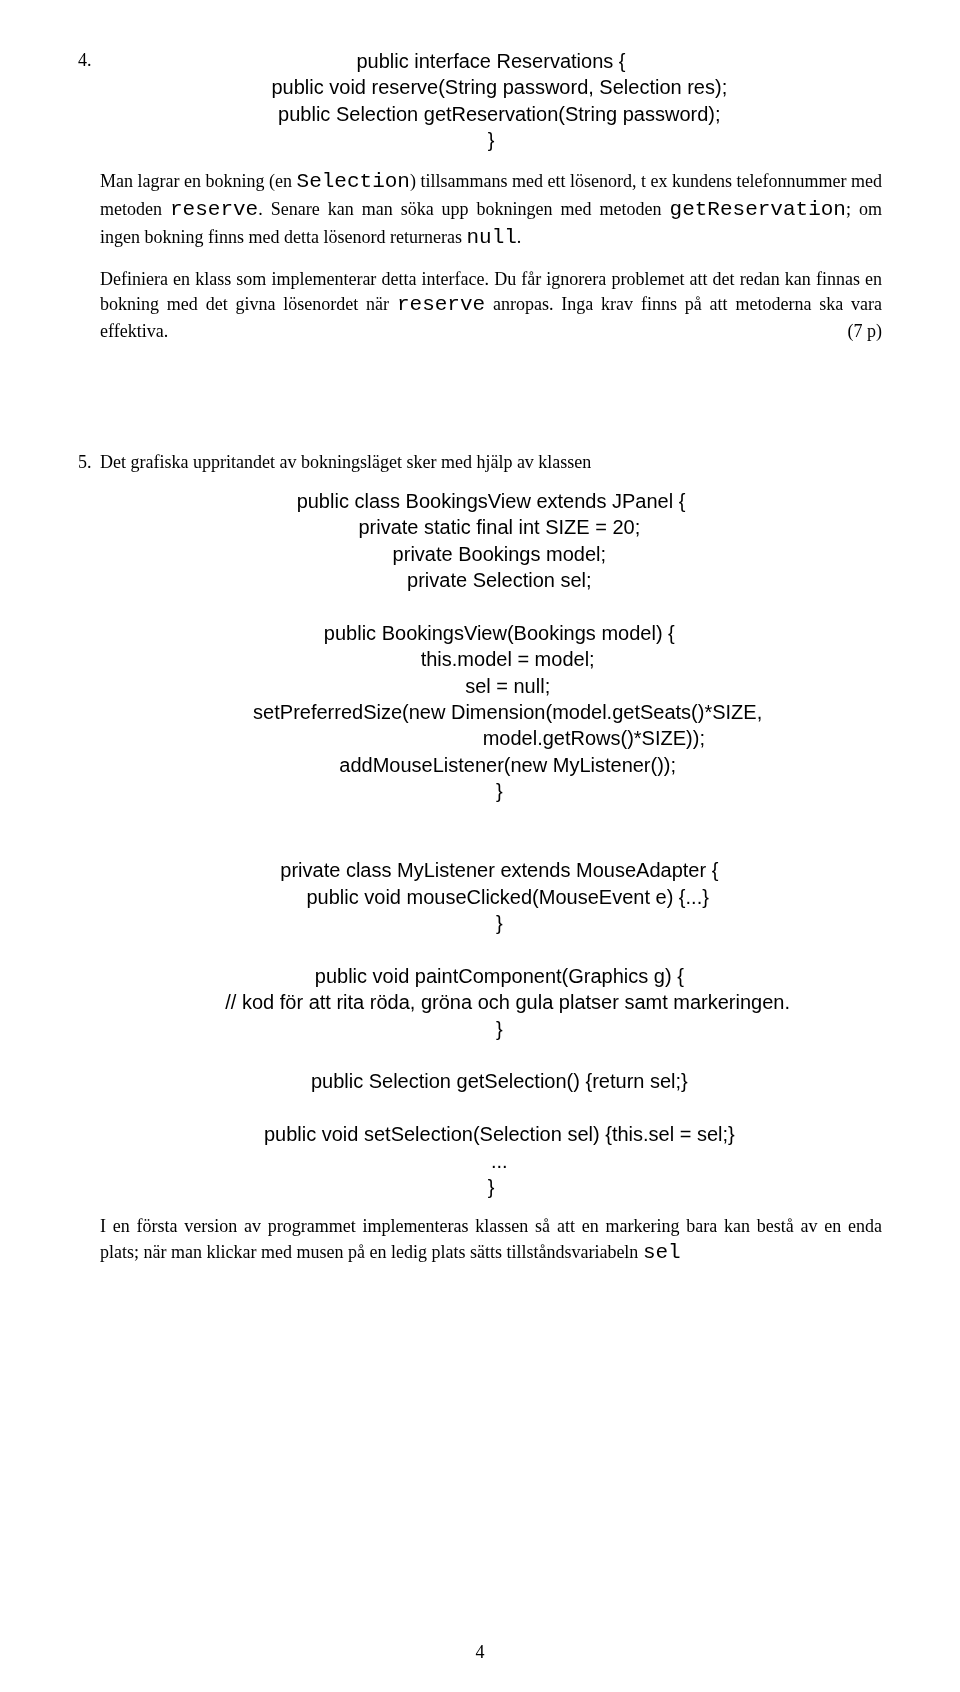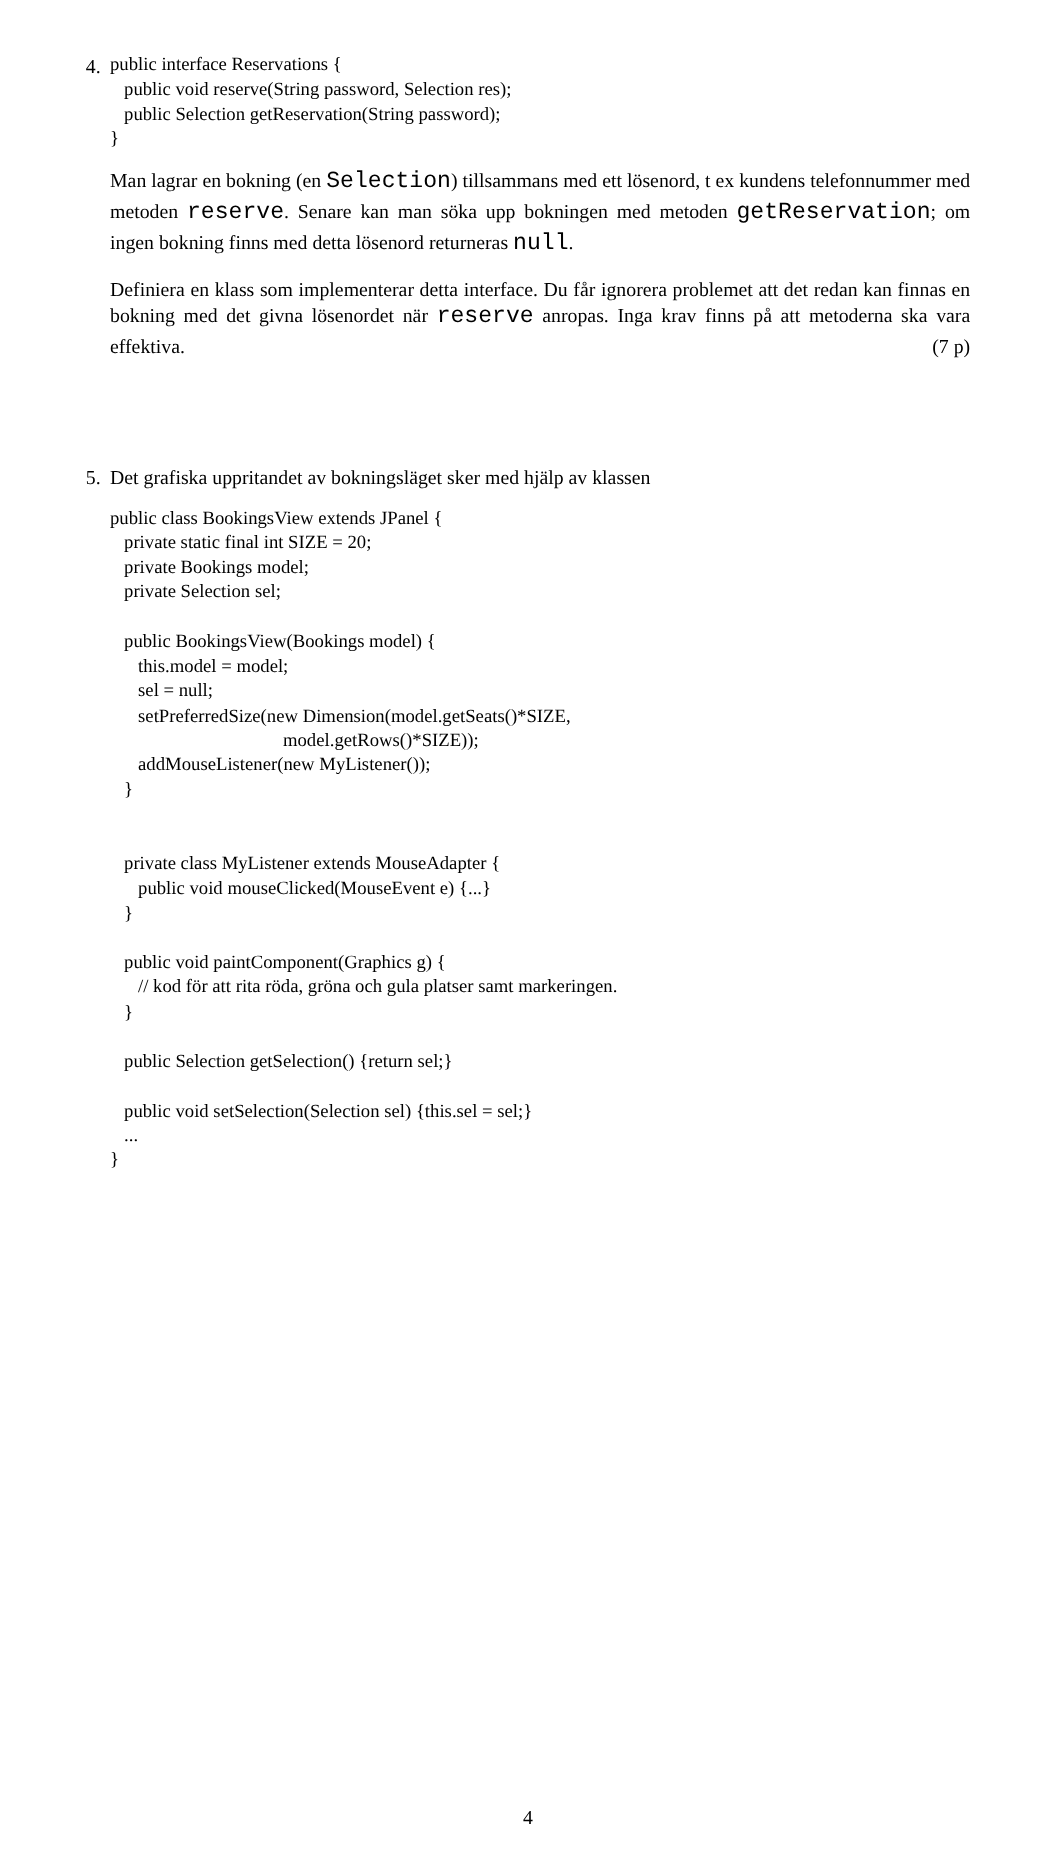--- a/index.html
+++ b/index.html
@@ -31,26 +31,26 @@
     position: relative;
     padding-left: 22px;
     text-align: justify;
   }
   .q-num {
     position: absolute;
     left: 0;
     top: 0;
   }
   .codeblock {
-    font-family: Liberation Serif, serif;
-    font-size: 17px;
+    font-family: Liberation Sans, sans-serif;
+    font-size: 20px;
     white-space: pre;
     line-height: 1.32;
     margin: 14px 0 14px 0;
-    text-align: left;
+    text-align: center;
   }
   .monoinline {
     font-family: "Courier New", Courier, monospace;
     font-size: 21px;
   }
   p.body {
     margin: 0 0 14px 0;
   }
   .score {
     float: right;
@@ -75,21 +75,21 @@
     <li>
       <div class="q-block">
         <span class="q-num">4.</span>
         <div class="codeblock">public interface Reservations {
    public void reserve(String password, Selection res);
    public Selection getReservation(String password);
 }</div>
         <p class="body">
           <span>Man lagrar en bokning (en </span><span class="monoinline">Selection</span><span>) tillsammans med ett lösenord, t ex kundens telefonnummer med metoden </span><span class="monoinline">reserve</span><span>. Senare kan man söka upp bokningen med metoden </span><span class="monoinline">getReservation</span><span>; om ingen bokning finns med detta lösenord returneras </span><span class="monoinline">null</span><span>.</span>
         </p>
-        <p class="body" style="margin-bottom:4px">
+        <p class="body" style="margin-bottom:16px">
           <span>Definiera en klass som implementerar detta interface. Du får ignorera problemet att det redan kan finnas en bokning med det givna lösenordet när </span><span class="monoinline">reserve</span><span> anropas. Inga krav finns på att metoderna ska vara effektiva.</span><span class="score">(7 p)</span>
         </p>
         <div style="clear:both"></div>
       </div>
     </li>
 
     <li>
       <div class="gap-big"></div>
       <div class="q-block">
         <span class="q-num">5.</span>
@@ -116,18 +116,21 @@
 
    public void paintComponent(Graphics g) {
       // kod för att rita röda, gröna och gula platser samt markeringen.
    }
 
    public Selection getSelection() {return sel;}
 
    public void setSelection(Selection sel) {this.sel = sel;}
    ...
 }</div>
+        <p class="body" style="margin-bottom:0">
+          <span>I en första version av programmet implementeras klassen så att en markering bara kan bestå av en enda plats; när man klickar med musen på en ledig plats sätts tillståndsvariabeln </span><span class="monoinline">sel</span>
+        </p>
       </div>
     </li>
   </ol>
 
   <div class="page-num">4</div>
 </div>
 
 </body></html>

